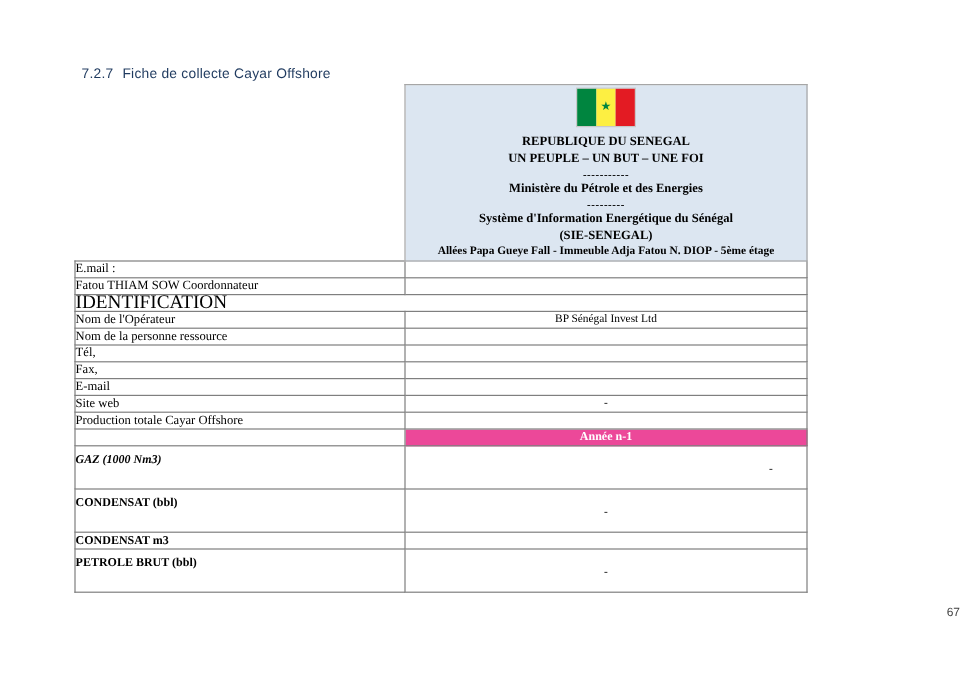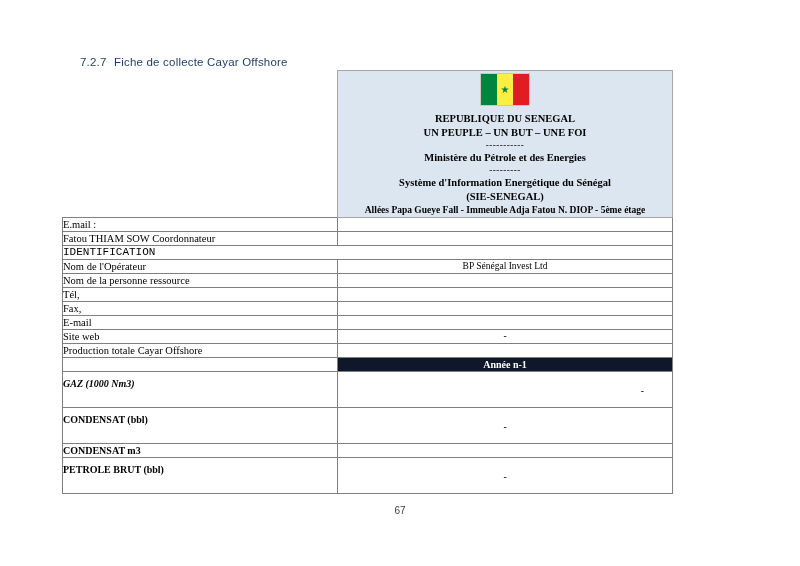--- a/index.html
+++ b/index.html
@@ -11,21 +11,21 @@
     width: 800px;
     height: 566px;
     position: relative;
     font-family: "Liberation Sans", sans-serif;
     overflow: hidden;
   }
 
   
   .section-heading {
     position: absolute;
-    left: 80px;
+    left: 68px;
     top: 56px;
     font-family: "Liberation Sans", sans-serif;
     font-size: 11.5px;
     color: #1f3a5f;
     white-space: nowrap;
     letter-spacing: 0.2px;
   }
   .section-heading .num {
     display: inline-block;
     min-width: 34px;
@@ -114,29 +114,29 @@
     font-family: "Liberation Serif", serif;
     font-size: 9.5px;
     color: #000000;
     padding: 1px 4px 1px 5px;
     line-height: 13px;
     text-align: center;
   }
   .val.center { text-align: center; }
   .val.right  { text-align: right; padding-right: 28px; }
   .identification {
-    font-family: Liberation Mono, monospace;
-    font-size: 11px;
+    font-family: Liberation Serif, serif;
+    font-size: 16px;
     padding: 1px 0 1px 4px;
     line-height: 13px;
     white-space: nowrap;
   }
   .row-blank td { height: 13px; }
   .banner {
-    background: #0f172a;
+    background: #ec4899;
     color: #ffffff;
     text-align: center;
     font-family: "Liberation Serif", serif;
     font-weight: bold;
     font-size: 10px;
     padding: 2px 0 2px 0;
     line-height: 13px;
     margin-left: 40px;
   }
   .thickline td {
@@ -151,21 +151,21 @@
   .tall td { height: 22px; }
   .tall .lbl { padding-top: 5px; }
   .tall .val { padding-top: 13px; }
 
   
   .page-number {
     position: absolute;
     left: 0;
     right: 0;
     top: 505px;
-    text-align: center;
+    text-align: right;
     font-family: "Liberation Sans", sans-serif;
     font-size: 10px;
     color: #3f3f3f;
   }
 </style>
 </head>
 <body>
 
 <div class="section-heading">
   <span class="num">7.2.7</span><span>Fiche de collecte Cayar Offshore</span>

